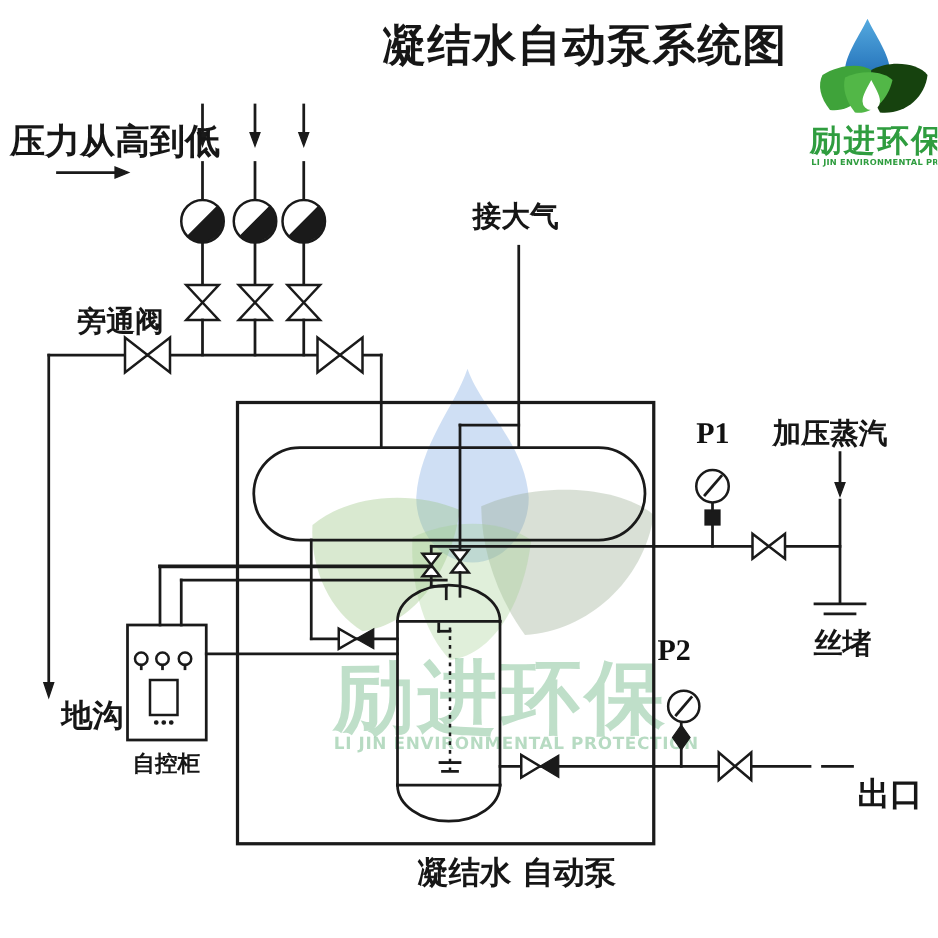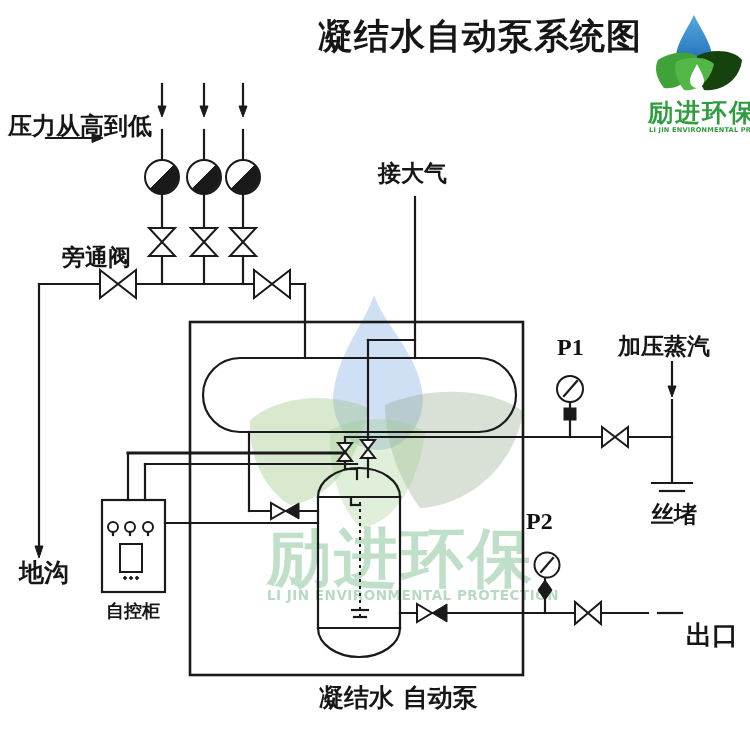--- a/index.html
+++ b/index.html
@@ -3,21 +3,21 @@
 <meta charset="utf-8">
 <style>
   html,body{margin:0;padding:0;background:#ffffff;}
   .canvas{position:relative;width:750px;height:750px;background:#ffffff;overflow:hidden;
           font-family:"DejaVu Sans","Liberation Sans",sans-serif;color:#111;}
   .abs{position:absolute;white-space:nowrap;}
   
   .lbl{font-weight:bold;color:#161616;}
   .title{font-size:35px;letter-spacing:1px;}
   .t23{font-size:23px;}
-  .t25{font-size:25px;}
+  .t25{font-size:25px;margin-left:30px;}
   .t18{font-size:18px;}
   .gauge-lbl{font-family:"Liberation Serif","DejaVu Serif",serif;font-size:24px;font-weight:bold;}
   
   .wm-text{font-size:64px;font-weight:bold;letter-spacing:3px;color:rgba(95,175,120,0.40);}
   .wm-sub{font-size:13.5px;font-weight:bold;letter-spacing:0.5px;color:rgba(95,175,120,0.45);}
   
   .logo-name{font-size:25px;font-weight:bold;letter-spacing:2px;color:#2f9d3f;}
   .logo-sub{font-size:6.6px;font-weight:bold;color:#2f9d3f;letter-spacing:0.2px;}
   
   .ln{stroke:#1a1a1a;stroke-width:2.2;fill:none;stroke-linecap:square;}
@@ -217,32 +217,32 @@
     </g>
 
     <g>
       <line class="ln" x1="545" y1="578" x2="545" y2="613"></line>
       <polygon class="vb" points="545,580 552,590 545,600 538,590"></polygon>
       <circle class="vw" cx="547" cy="565" r="12.5"></circle>
       <line class="ln" x1="541" y1="572" x2="553" y2="558"></line>
     </g>
   </svg>
 
-  <div class="abs lbl title" style="left:318px;top:13px;text-align:right;">凝结水自动泵系统图</div>
-  <div class="abs lbl" style="left:8px;top:110px;font-size:24px;font-family:Liberation Serif, serif;">压力从高到低</div>
+  <div class="abs lbl title" style="left:306px;top:13px;text-align:right;">凝结水自动泵系统图</div>
+  <div class="abs lbl" style="left:8px;top:94px;font-size:28px;font-family:Liberation Serif, serif;">压力从高到低</div>
   <div class="abs lbl t23" style="left:62px;top:242px;">旁通阀</div>
   <div class="abs lbl t23" style="left:378px;top:158px;">接大气</div>
   <div class="abs lbl t23" style="left:618px;top:331px;">加压蒸汽</div>
   <div class="abs gauge-lbl" style="left:557px;top:334px;">P1</div>
   <div class="abs gauge-lbl" style="left:526px;top:508px;">P2</div>
   <div class="abs lbl t23" style="left:651px;top:499px;">丝堵</div>
   <div class="abs lbl t25" style="left:19px;top:556px;">地沟</div>
   <div class="abs lbl t18" style="left:106px;top:599px;">自控柜</div>
   <div class="abs lbl" style="left:686px;top:618px;font-size:26px;">出口</div>
-  <div class="abs lbl t25" style="left:319px;top:681px;">凝结水 自动泵</div>
+  <div class="abs lbl t25" style="left:304px;top:681px;">凝结水 自动泵</div>
 
   <svg class="abs" style="left:640px;top:10px;" width="110" height="90">
     <defs>
       <linearGradient id="dropGrad" x1="0" y1="0" x2="0" y2="1">
         <stop offset="0" stop-color="#55aadf"></stop>
         <stop offset="1" stop-color="#1460ae"></stop>
       </linearGradient>
     </defs>
     <g transform="translate(-640,-10)">
       <path d="M694,15 C688,28 676,44 676,57 A18,18 0 0 0 712,57 C712,44 700,28 694,15 Z" fill="url(#dropGrad)"></path>

